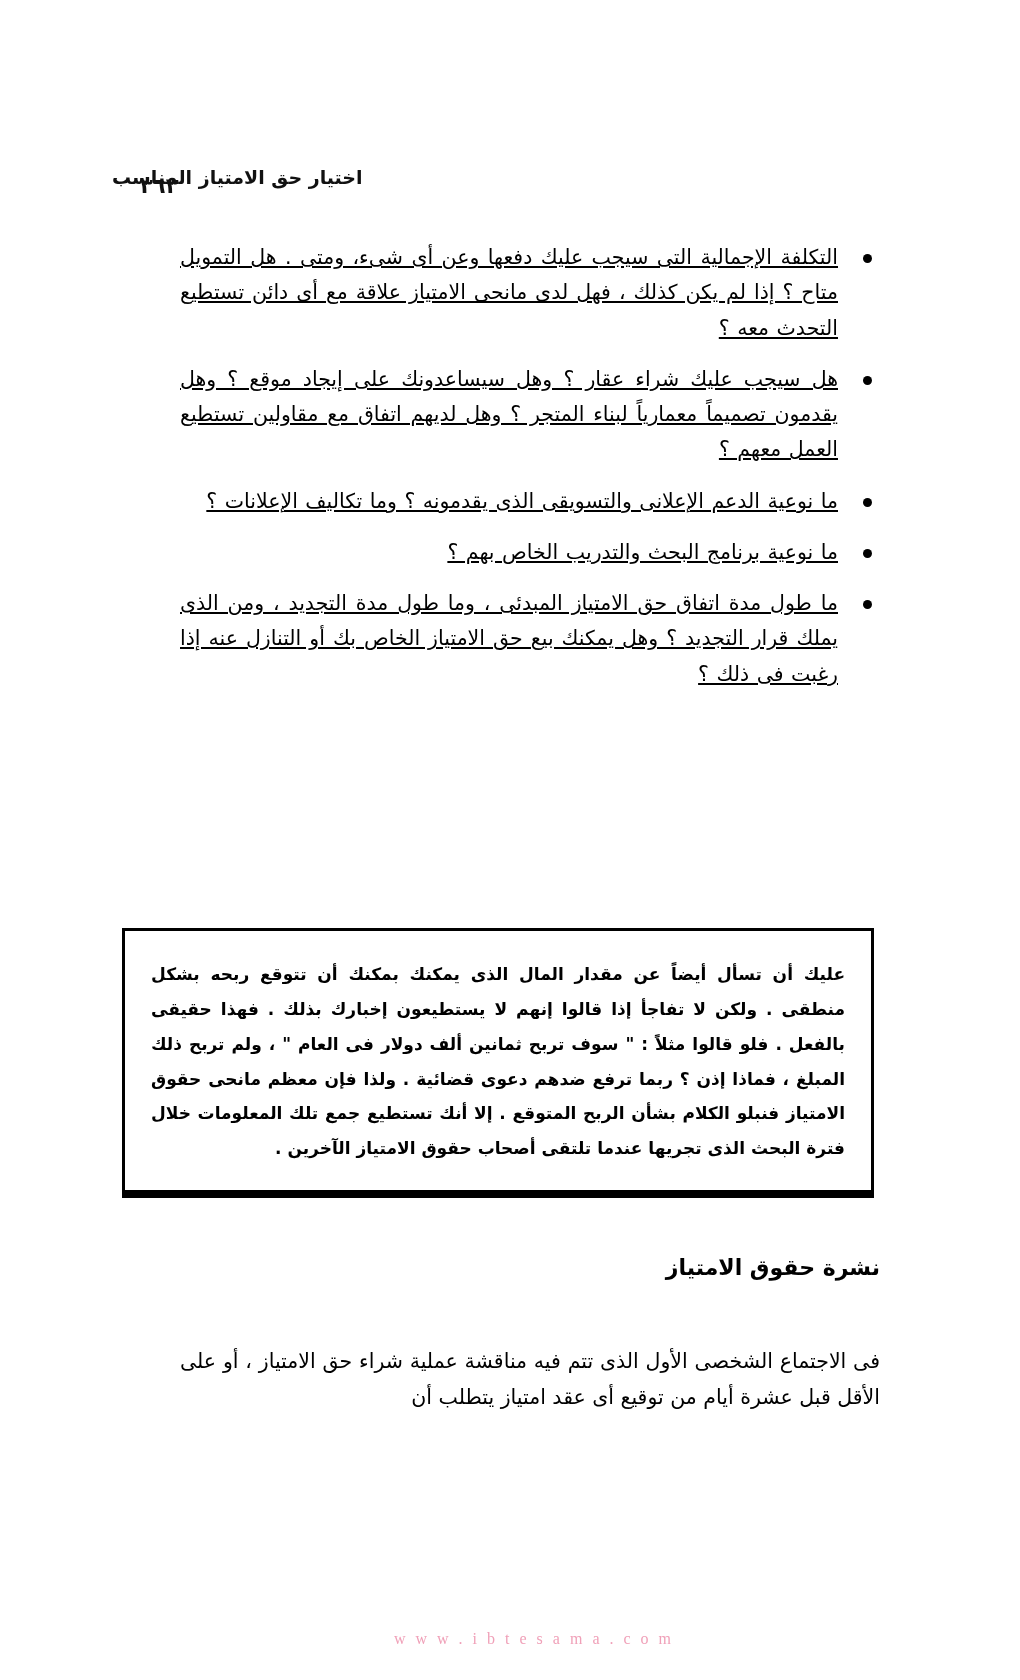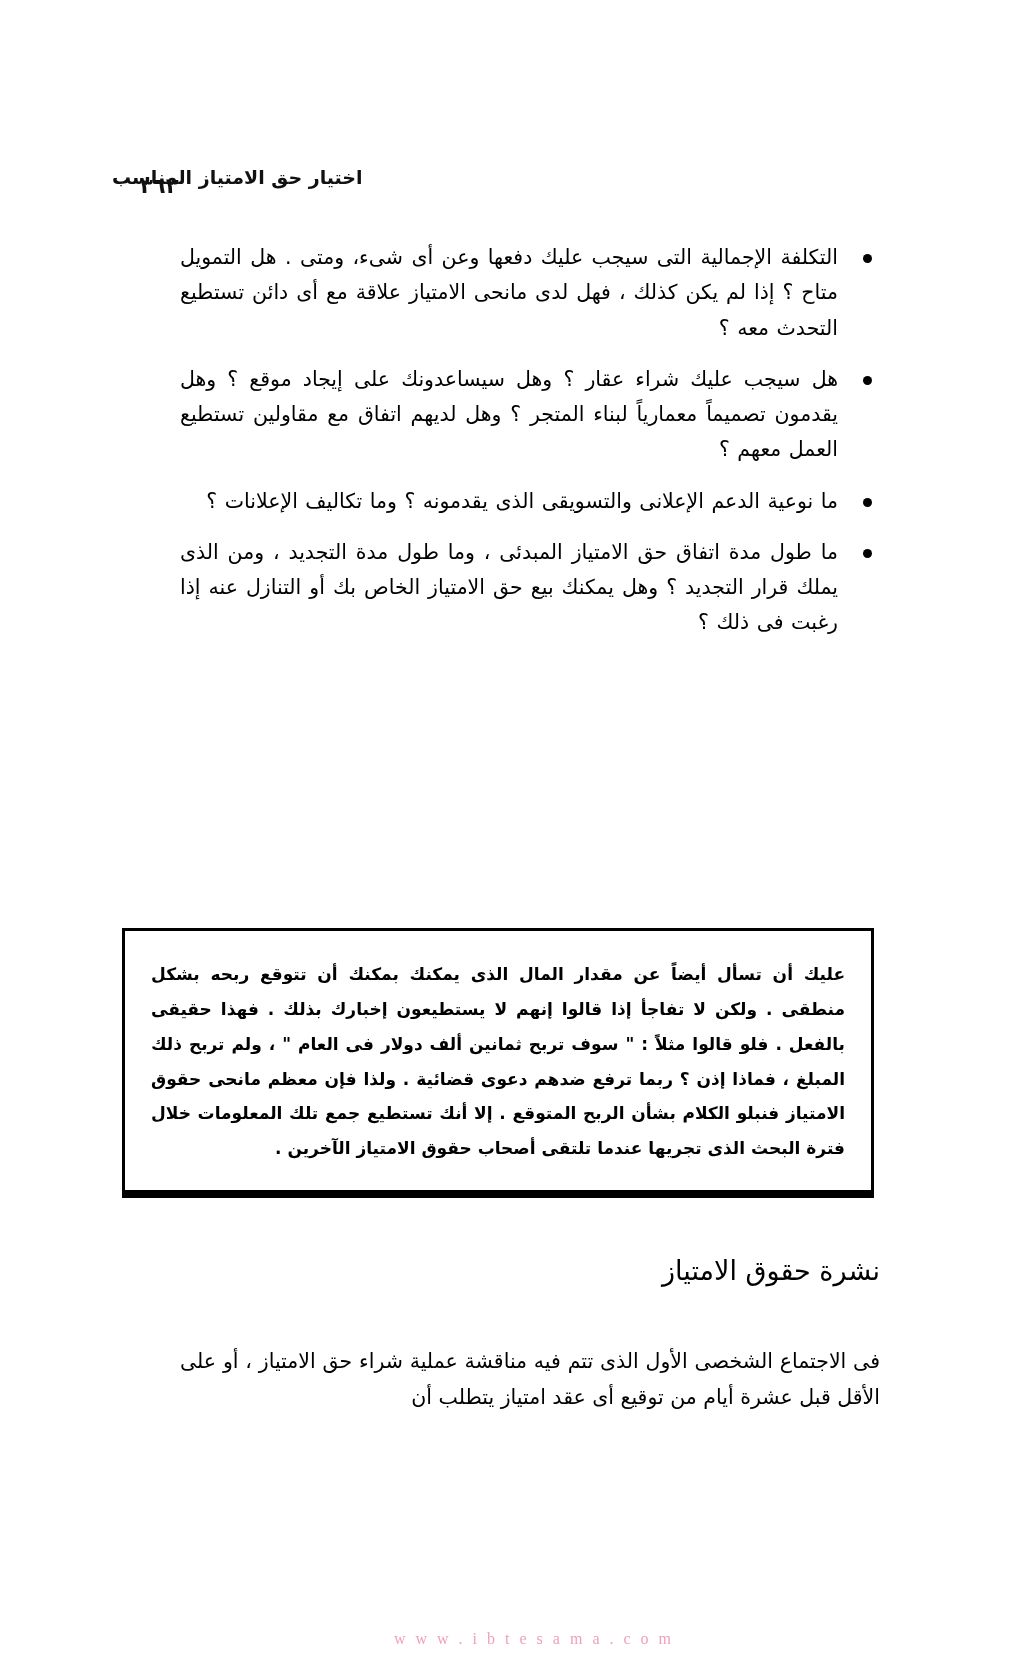--- a/index.html
+++ b/index.html
@@ -62,20 +62,21 @@
     position: absolute;
     top: 240px;
     right: 140px;
     width: 700px;
     direction: rtl;
   }
   .bullet-item {
     position: relative;
     padding-right: 42px;
     margin-bottom: 16px;
+    text-decoration: underline;
   }
   .bullet-dot {
     position: absolute;
     right: 8px;
     top: 14px;
     width: 9px;
     height: 9px;
     border-radius: 50%;
     background: #000;
   }
@@ -122,22 +123,22 @@
   }
 
   
   .section-heading {
     position: absolute;
     top: 1255px;
     right: 140px;
     width: 700px;
     direction: rtl;
     text-align: right;
-    font-size: 27px;
-    font-weight: 400;
+    font-size: 22px;
+    font-weight: 700;
     letter-spacing: -0.5px;
     color: #000;
   }
 
   
   .body-paragraph {
     position: absolute;
     top: 1320px;
     right: 140px;
     width: 700px;
@@ -187,20 +188,24 @@
       <span class="bullet-text">هل سيجب عليك شراء عقار ؟ وهل سيساعدونك على إيجاد موقع ؟ وهل يقدمون تصميماً معمارياً لبناء المتجر ؟ وهل لديهم اتفاق مع مقاولين تستطيع العمل معهم ؟</span>
     </div>
 
 
 
     <div class="bullet-item">
       <span class="bullet-dot"></span>
       <span class="bullet-text">ما نوعية الدعم الإعلانى والتسويقى الذى يقدمونه ؟ وما تكاليف الإعلانات ؟</span>
     </div>
 
+    <div class="bullet-item">
+      <span class="bullet-dot"></span>
+      <span class="bullet-text">ما نوعية برنامج البحث والتدريب الخاص بهم ؟</span>
+    </div>
 
     <div class="bullet-item">
       <span class="bullet-dot"></span>
       <span class="bullet-text">ما طول مدة اتفاق حق الامتياز المبدئى ، وما طول مدة التجديد ، ومن الذى يملك قرار التجديد ؟ وهل يمكنك بيع حق الامتياز الخاص بك أو التنازل عنه إذا رغبت فى ذلك ؟</span>
     </div>
 
   </div>
 
   <div class="note-box">
     <span class="note-text">عليك أن تسأل أيضاً عن مقدار المال الذى يمكنك بمكنك أن تتوقع ربحه بشكل منطقى . ولكن لا تفاجأ إذا قالوا إنهم لا يستطيعون إخبارك بذلك . فهذا حقيقى بالفعل . فلو قالوا مثلاً : " سوف تربح ثمانين ألف دولار فى العام " ، ولم تربح ذلك المبلغ ، فماذا إذن ؟ ربما ترفع ضدهم دعوى قضائية . ولذا فإن معظم مانحى حقوق الامتياز فنبلو الكلام بشأن الربح المتوقع . إلا أنك تستطيع جمع تلك المعلومات خلال فترة البحث الذى تجريها عندما تلتقى أصحاب حقوق الامتياز الآخرين .</span>

